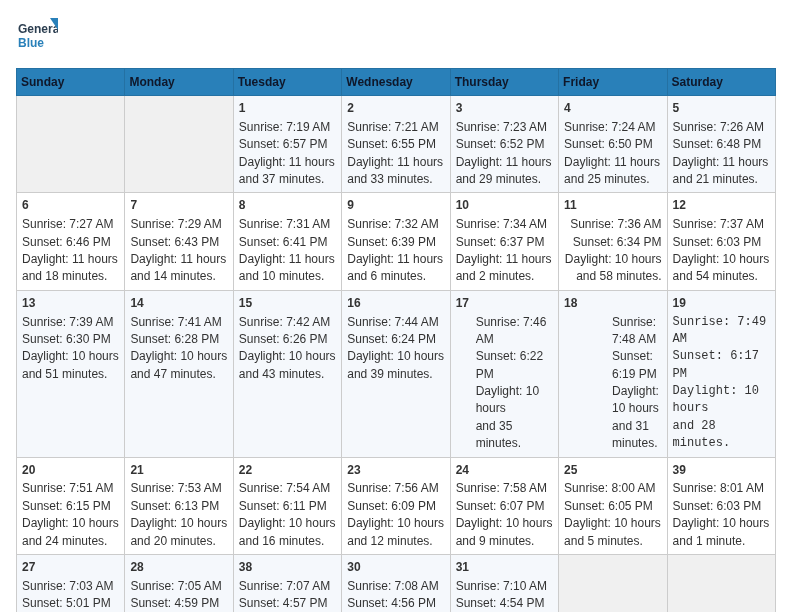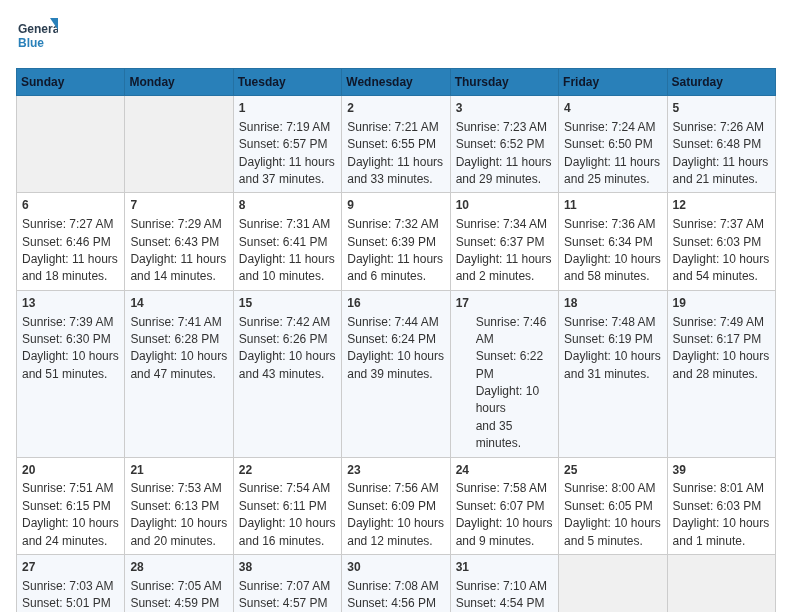--- a/index.html
+++ b/index.html
@@ -182,21 +182,21 @@
         </td>
         <td>
           <span class="day-num">10</span>
           <div class="day-info" style="white-space: pre-line;">Sunrise: 7:34 AM
 Sunset: 6:37 PM
 Daylight: 11 hours
 and 2 minutes.</div>
         </td>
         <td>
           <span class="day-num">11</span>
-          <div class="day-info" style="white-space: pre-line;">Sunrise: 7:36 AM
+          <div class="day-info" style="white-space: pre-line; text-align: right;">Sunrise: 7:36 AM
 Sunset: 6:34 PM
 Daylight: 10 hours
 and 58 minutes.</div>
         </td>
         <td>
           <span class="day-num">12</span>
           <div class="day-info" style="white-space: pre-line;">Sunrise: 7:37 AM
 Sunset: 6:03 PM
 Daylight: 10 hours
 and 54 minutes.</div>
@@ -233,28 +233,28 @@
         </td>
         <td>
           <span class="day-num">17</span>
           <div class="day-info" style="white-space: pre-line; margin-left: 20px;">Sunrise: 7:46 AM
 Sunset: 6:22 PM
 Daylight: 10 hours
 and 35 minutes.</div>
         </td>
         <td>
           <span class="day-num">18</span>
-          <div class="day-info" style="white-space: pre-line;">Sunrise: 7:48 AM
+          <div class="day-info" style="white-space: pre-line; margin-left: 48px;">Sunrise: 7:48 AM
 Sunset: 6:19 PM
 Daylight: 10 hours
 and 31 minutes.</div>
         </td>
         <td>
           <span class="day-num">19</span>
-          <div class="day-info" style="white-space: pre-line;">Sunrise: 7:49 AM
+          <div class="day-info" style="white-space: pre-line; font-family: Liberation Mono, monospace;">Sunrise: 7:49 AM
 Sunset: 6:17 PM
 Daylight: 10 hours
 and 28 minutes.</div>
         </td>
       </tr>
       <tr>
         <td>
           <span class="day-num">20</span>
           <div class="day-info" style="white-space: pre-line;">Sunrise: 7:51 AM
 Sunset: 6:15 PM

